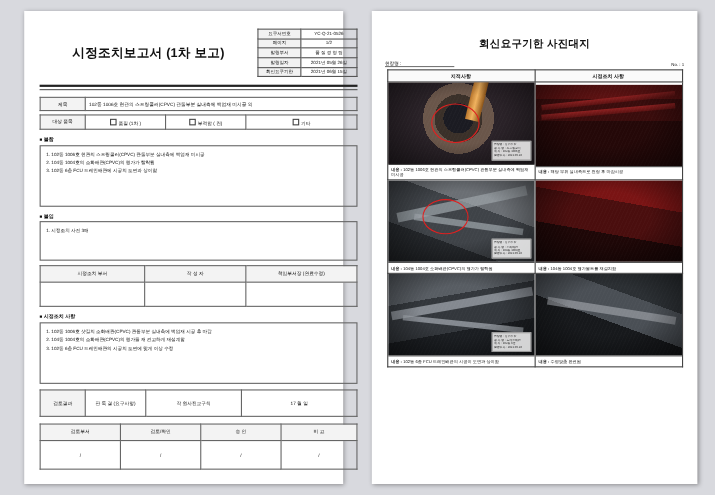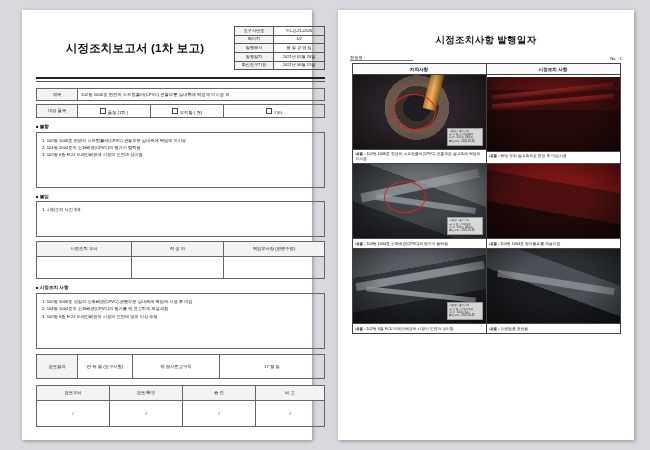--- a/index.html
+++ b/index.html
@@ -226,21 +226,21 @@
         <td class="c">/</td>
       </tr>
     </tbody>
       </table>
 
   </div>
 </div>
 
 <div class="sheet" id="right-sheet">
 
-  <div class="photo-title">시정조치사항 발행일자</div>
+  <div class="photo-title">회신요구기한 사진대지</div>
 
   <div class="photo-meta">
     <div class="left">현장명 :</div>
     <div class="foot-no">
       <span>No. :</span>
       <span>1</span>
     </div>
   </div>
 
   <table class="ptable">

